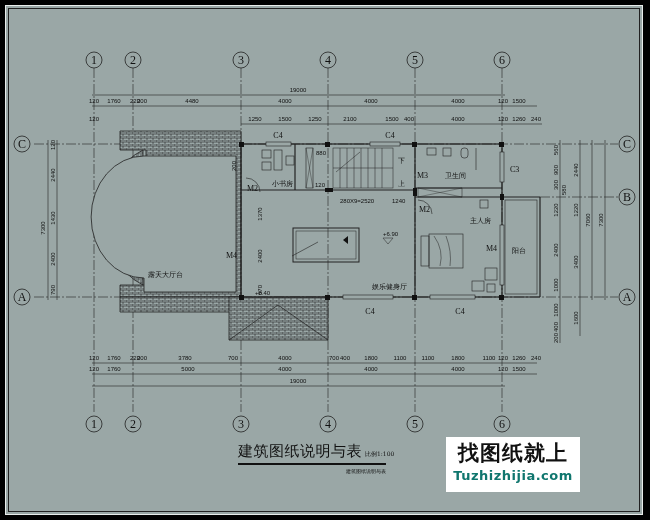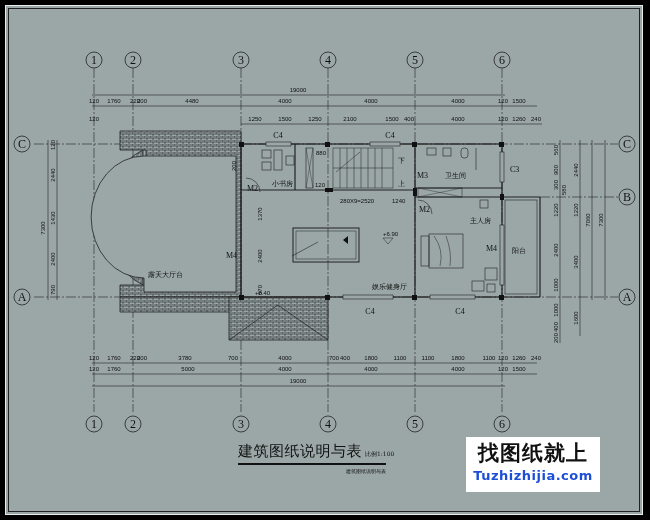--- a/index.html
+++ b/index.html
@@ -10,23 +10,23 @@
   svg{position:absolute;left:0;top:0;}
   .dim{font-family:"Liberation Sans",sans-serif;font-size:6px;fill:#111;}
   .axis-label{font-family:"Liberation Serif",serif;font-size:12px;fill:#111;}
   .room{font-family:"DejaVu Sans",sans-serif;font-size:7px;fill:#111;}
   .tag{font-family:"Liberation Serif",serif;font-size:8px;fill:#111;}
   .title-block{position:absolute;left:238px;top:442px;width:150px;}
   .title{font-family:"DejaVu Serif",serif;font-size:15px;color:#111;letter-spacing:0.5px;white-space:nowrap;}
   .title small{font-size:6px;margin-left:3px;letter-spacing:0;}
   .title-rule{height:2px;background:#111;margin-top:2px;width:148px;}
   .title-sub{font-size:5px;color:#111;text-align:right;margin-top:3px;width:148px;}
-  .watermark{position:absolute;left:466px;top:437px;width:134px;height:55px;background:#fff;text-align:center;}
+  .watermark{position:absolute;left:446px;top:437px;width:134px;height:55px;background:#fff;text-align:center;}
   .wm-cn{font-family:"DejaVu Sans",sans-serif;font-size:21px;font-weight:bold;color:#111;line-height:27px;margin-top:3px;letter-spacing:1px;}
-  .wm-en{font-family:"DejaVu Sans",sans-serif;font-size:13px;font-weight:bold;color:#1d4ed8;line-height:18px;letter-spacing:0.5px;}
+  .wm-en{font-family:"DejaVu Sans",sans-serif;font-size:13px;font-weight:bold;color:#0f766e;line-height:18px;letter-spacing:0.5px;}
 </style>
 </head>
 <body>
 
 <div class="frame">
   <div class="sheet">
     <div class="sheet-inner"></div>
   </div>
 </div>
 

